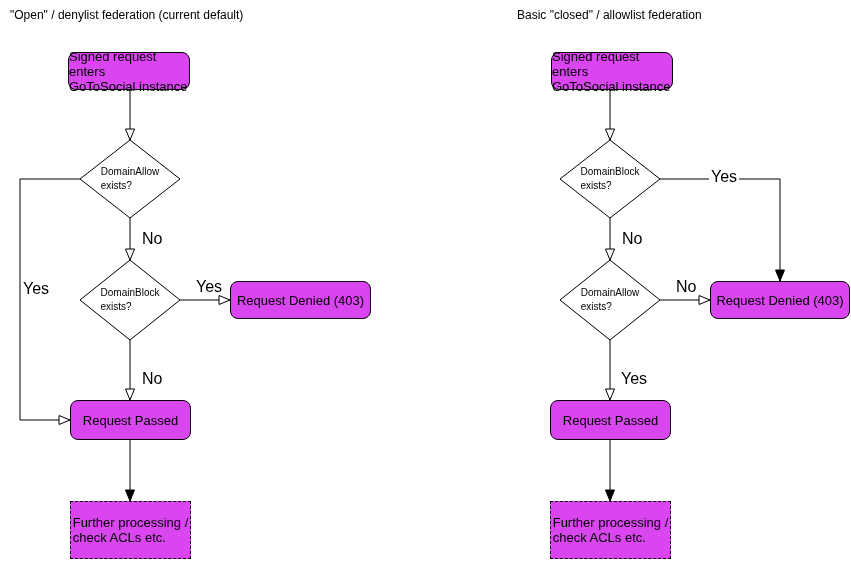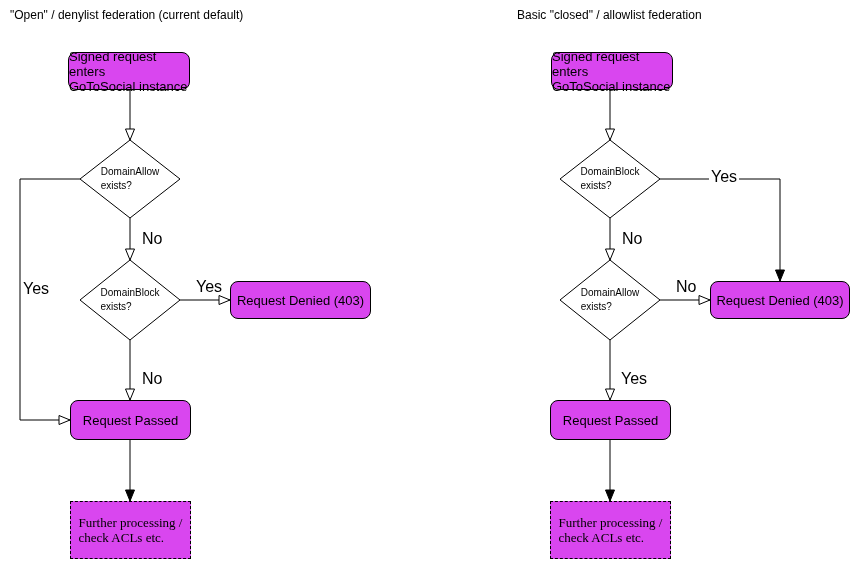--- a/index.html
+++ b/index.html
@@ -26,21 +26,21 @@
     align-items: center;
     justify-content: center;
     text-align: left;
     font-size: 13px;
     line-height: 15px;
     white-space: pre-line;
     background: #d946ef;
     border: 1px solid #000000;
   }
   .rounded { border-radius: 8px; }
-  .dashed { border-style: dashed; border-radius: 0; font-family: Liberation Serif, serif; }
+  .dashed { border-style: dashed; border-radius: 0; }
   .dtext {
     position: absolute;
     display: flex;
     align-items: center;
     justify-content: center;
     text-align: left;
     font-size: 10px;
     line-height: 14px;
     white-space: pre-line;
     background: transparent;

